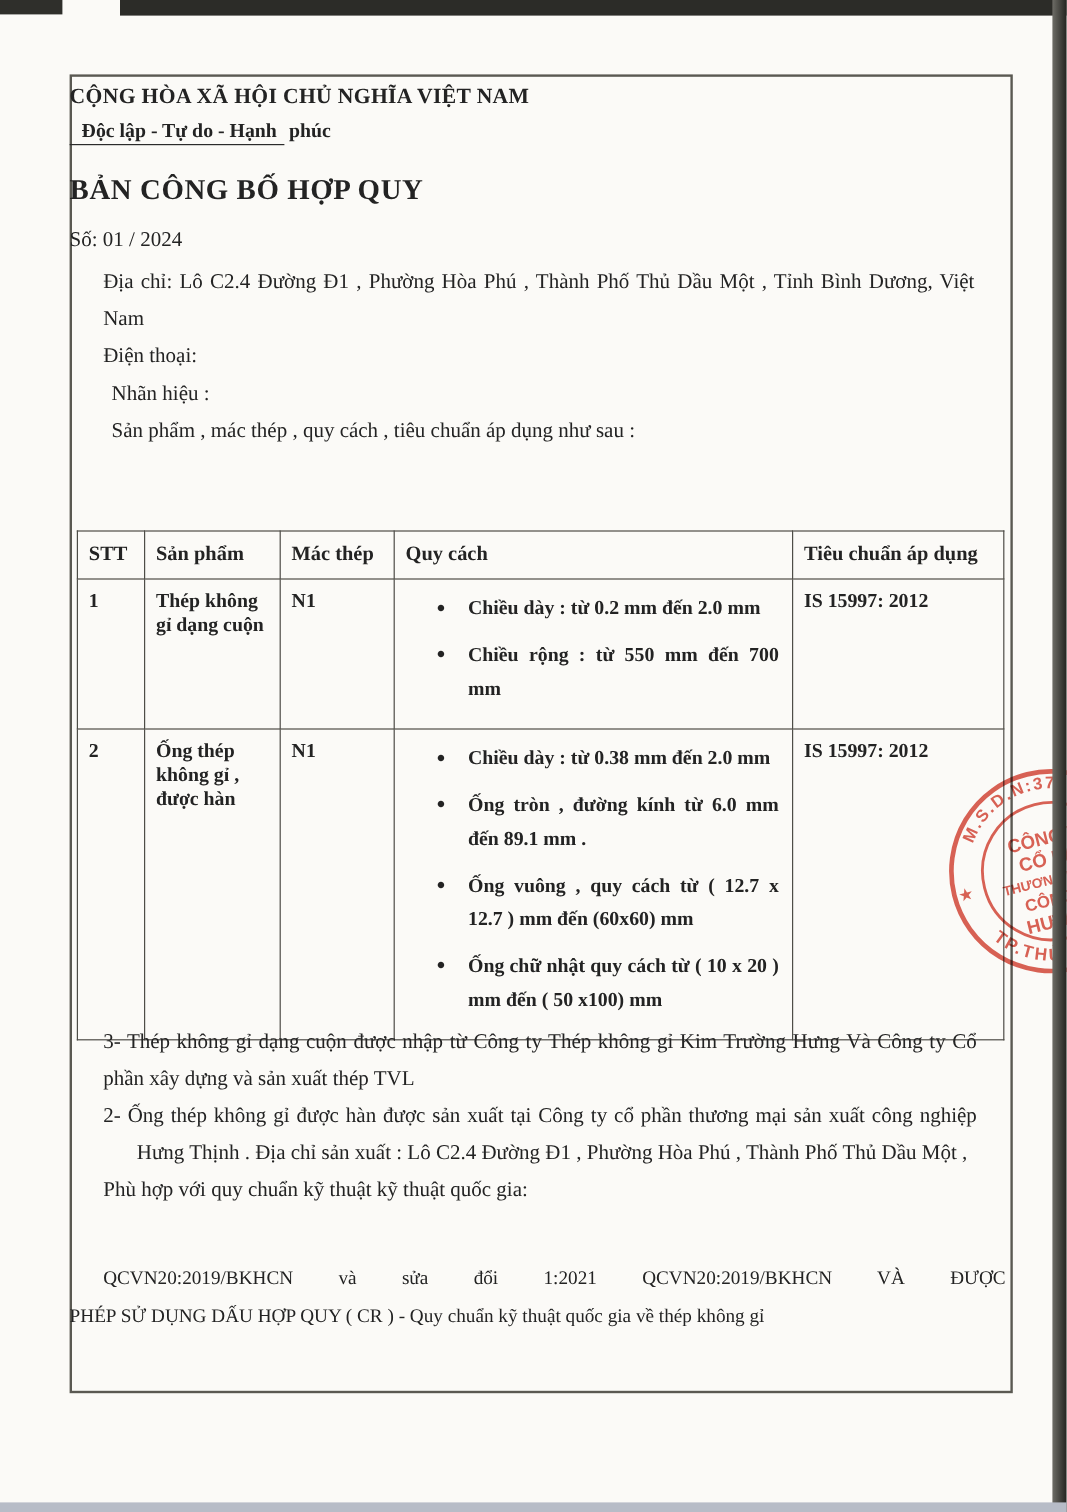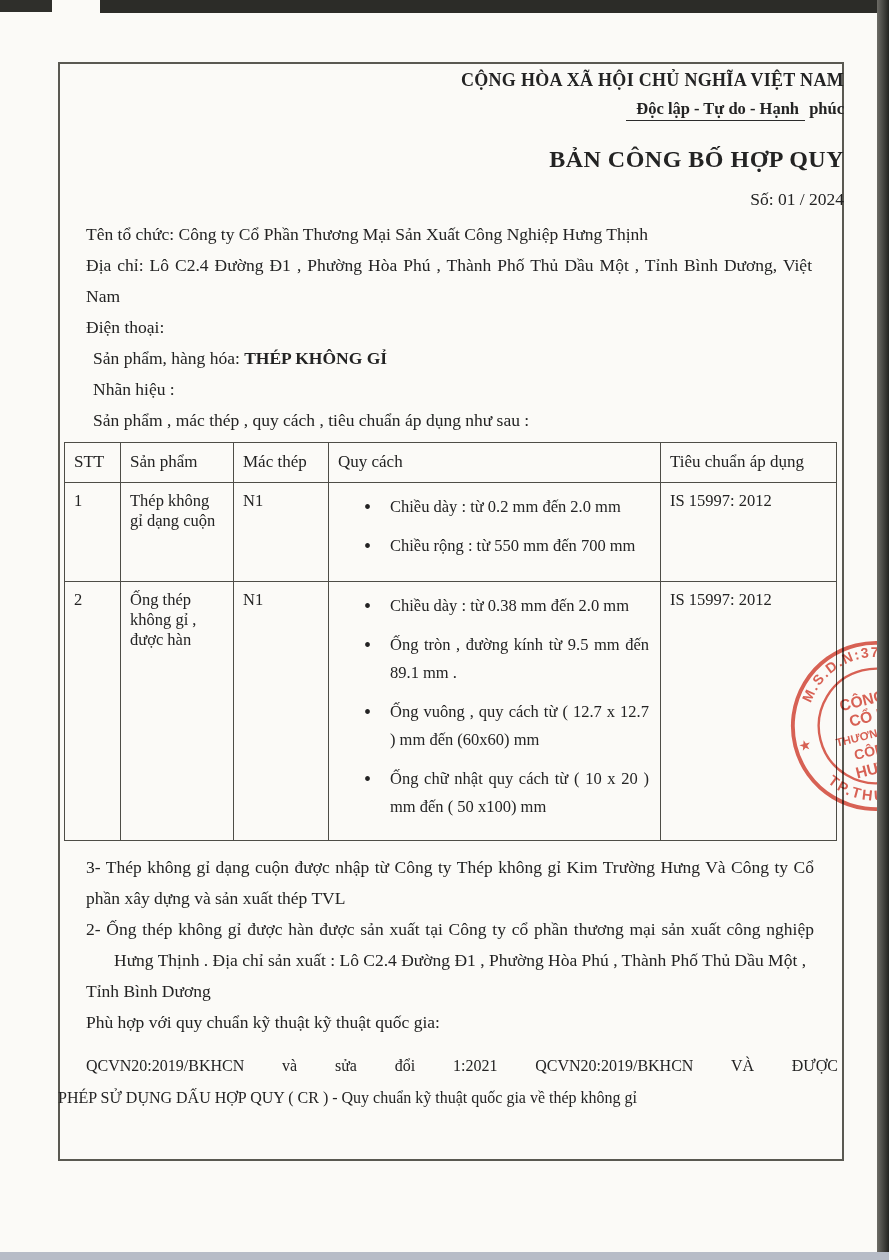--- a/index.html
+++ b/index.html
@@ -10,36 +10,36 @@
     color:#232323;
   }
   
   .scan-top-left{position:absolute;left:0;top:0;width:52px;height:12px;background:#2f2f2b;}
   .scan-top{position:absolute;left:100px;top:0;width:789px;height:13px;background:#2c2c28;}
   .scan-right{position:absolute;right:0;top:0;width:12px;height:1260px;background:linear-gradient(to right,#6d6c66,#23231f);z-index:30;}
   .scan-bottom{position:absolute;left:0;top:1252px;width:889px;height:8px;background:#b7bcc7;z-index:31;}
 
   .doc-border{position:absolute;left:58px;top:62px;width:782px;height:1095px;border:2px solid #5a5952;}
 
-  .centered{position:absolute;left:58px;width:786px;text-align:right;}
+  .centered{position:absolute;left:58px;width:786px;text-align:left;}
   .national-title{top:70px;font-size:18px;font-weight:bold;letter-spacing:.3px;}
   .motto{top:99px;font-size:16.5px;font-weight:bold;}
   .motto .u{border-bottom:1.7px solid #2b2b2b;padding:0 6px 2px 10px;}
   .doc-title{top:146px;font-size:24px;font-weight:bold;letter-spacing:.5px;}
   .doc-number{top:189px;font-size:17.5px;}
 
   .org-block{position:absolute;left:86px;top:219px;width:726px;font-size:17.5px;line-height:31px;}
   .org-block p{margin:0;}
   .p-address{text-align:justify;}
   .indent7{padding-left:7px;}
   .bold{font-weight:bold;}
 
   
   .spec-table{position:absolute;left:64px;top:442px;width:772px;border-collapse:collapse;table-layout:fixed;font-size:16.5px;}
-  .spec-table th,.spec-table td{border:1.6px solid #4e4d47;vertical-align:top;padding:8px 9px;font-weight:normal;text-align:left;}
+  .spec-table th,.spec-table td{border:1.6px solid #4e4d47;vertical-align:top;padding:8px 9px;font-weight:bold;text-align:left;}
   .spec-table th{height:22px;font-size:17px;padding-top:9px;}
   .cell-center{text-align:center;}
   .cell-justify{text-align:justify;}
   .row-1 td{height:82px;}
   .row-2 td{height:217px;}
   ul.specs{list-style:none;margin:2px 0 0 0;padding:0 2px 0 52px;}
   ul.specs li{position:relative;margin-bottom:11px;text-align:justify;line-height:28px;}
   ul.specs li::before{content:"\2022";position:absolute;left:-26px;top:0;font-size:20px;}
 
   .notes-block{position:absolute;left:86px;top:852px;width:728px;font-size:17.5px;line-height:31px;}
@@ -66,24 +66,22 @@
   <div class="scan-bottom"></div>
 
   <div class="doc-border"></div>
 
   <div class="centered national-title">CỘNG HÒA XÃ HỘI CHỦ NGHĨA VIỆT NAM</div>
   <div class="centered motto"><span class="u">Độc lập - Tự do - Hạnh</span><span> phúc</span></div>
   <div class="centered doc-title">BẢN CÔNG BỐ HỢP QUY</div>
   <div class="centered doc-number">Số: 01 / 2024</div>
 
   <div class="org-block">
-    <p>Tên tổ chức: Công ty Cổ Phần Thương Mại Sản Xuất Công Nghiệp Hưng Thịnh</p>
     <p class="p-address">Địa chỉ: Lô C2.4 Đường Đ1 , Phường Hòa Phú , Thành Phố Thủ Dầu Một , Tỉnh Bình Dương, Việt Nam</p>
     <p>Điện thoại:</p>
-    <p class="indent7"><span>Sản phẩm, hàng hóa: </span><span class="bold">THÉP KHÔNG GỈ</span></p>
     <p class="indent7">Nhãn hiệu :</p>
     <p class="indent7">Sản phẩm , mác thép , quy cách , tiêu chuẩn áp dụng như sau :</p>
   </div>
 
   <table class="spec-table">
     <colgroup>
         <col style="width:56px">
         <col style="width:113px">
         <col style="width:95px">
         <col style="width:332px">
@@ -109,34 +107,33 @@
       </td>
       <td>IS 15997: 2012</td>
     </tr>
     <tr class="row-2">
       <td class="cell-center">2</td>
       <td class="cell-justify">Ống thép không gỉ , được hàn</td>
       <td class="cell-center">N1</td>
       <td>
         <ul class="specs">
           <li>Chiều dày : từ 0.38 mm đến 2.0 mm</li>
-          <li>Ống tròn , đường kính từ 9.5 mm đến 89.1 mm .</li>
+          <li>Ống tròn , đường kính từ 6.0 mm đến 89.1 mm .</li>
           <li>Ống vuông , quy cách từ ( 12.7 x 12.7 ) mm đến (60x60) mm</li>
           <li>Ống chữ nhật quy cách từ ( 10 x 20 ) mm đến ( 50 x100) mm</li>
         </ul>
       </td>
       <td>IS 15997: 2012</td>
     </tr>
   </tbody>
     </table>
 
   <div class="notes-block">
     <p class="note">3-  Thép không gỉ dạng cuộn được nhập từ Công ty Thép không gỉ Kim Trường Hưng Và Công ty Cổ phần xây dựng và sản xuất thép TVL</p>
     <p class="note hanging">2-  Ống thép không gỉ được hàn được sản xuất tại Công ty cổ phần thương mại sản xuất công nghiệp Hưng Thịnh . Địa chỉ sản xuất : Lô C2.4 Đường Đ1 , Phường Hòa Phú , Thành Phố Thủ Dầu Một ,</p>
-    <p>Tỉnh Bình Dương</p>
     <p>Phù hợp với quy chuẩn kỹ thuật kỹ thuật quốc gia:</p>
   </div>
 
   <div class="final-block">
     <p class="final-line1">QCVN20:2019/BKHCN và sửa đổi 1:2021 QCVN20:2019/BKHCN VÀ ĐƯỢC</p>
     <p>PHÉP SỬ DỤNG DẤU HỢP QUY ( CR ) -  Quy chuẩn kỹ thuật quốc gia về thép không gỉ</p>
   </div>
 
   <svg class="stamp" viewBox="0 0 200 200">
     <circle cx="100" cy="100" r="77" fill="none" stroke="#d9574a" stroke-width="3.6"></circle>

